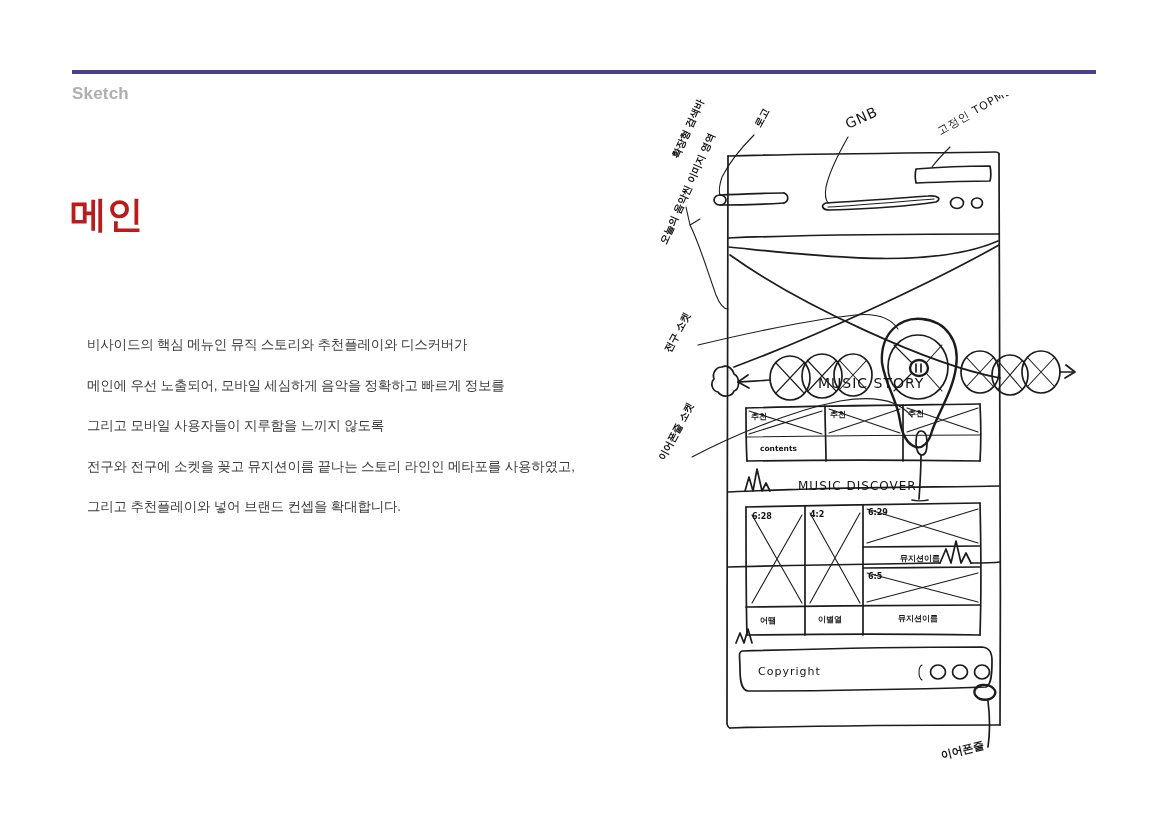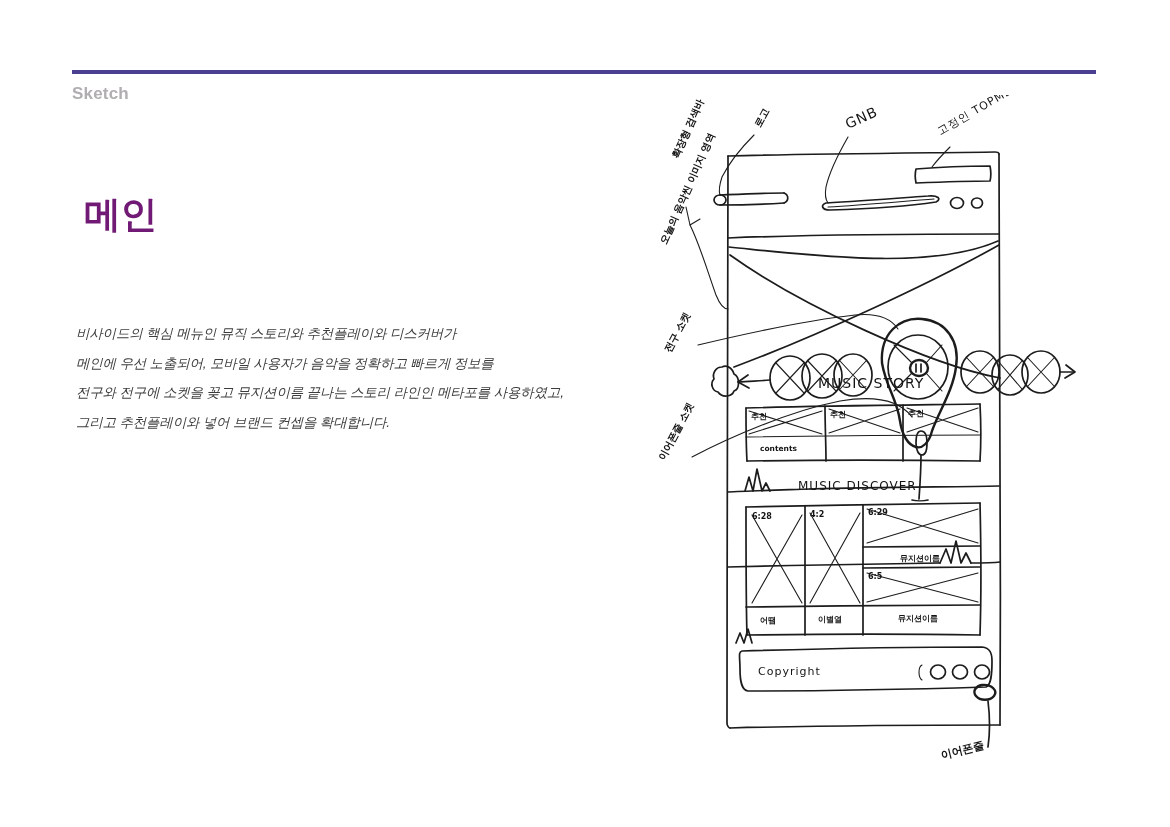--- a/index.html
+++ b/index.html
@@ -28,38 +28,38 @@
     left: 72px; top: 84px;
     font-size: 17px;
     font-weight: bold;
     letter-spacing: 0.2px;
     color: #b0aeb0;
   }
 
   
   .page-title {
     position: absolute;
-    left: 84px; top: 190px;
+    left: 70px; top: 190px;
     font-size: 37px;
     font-weight: bold;
-    color: #701a75;
+    color: #b91c1c;
     letter-spacing: -0.5px;
   }
 
   
   .body-copy {
     position: absolute;
     left: 72px; top: 317px;
     width: 520px;
     font-size: 13.5px;
     color: #3c3c3c;
     line-height: 25.5px;
     letter-spacing: -0.2px;
   }
-  .body-copy p { margin: 4px; white-space: nowrap; font-style: italic; }
+  .body-copy p { margin: 15px; white-space: nowrap; }
 
   
   .sketch-wrap {
     position: absolute;
     left: 650px; top: 95px;
     width: 460px; height: 690px;
   }
   .sketch-wrap svg { display: block; width: 460px; height: 690px; }
 
   .ink { fill: none; stroke: #1c1c1c; stroke-linecap: round; stroke-linejoin: round; }
@@ -84,21 +84,22 @@
 <div class="page">
 
   <div class="top-rule"></div>
 
   <div class="eyebrow">Sketch</div>
 
   <div class="page-title">메인</div>
 
   <div class="body-copy">
     <p>비사이드의 핵심 메뉴인 뮤직 스토리와 추천플레이와 디스커버가</p>
-    <p>메인에 우선 노출되어, 모바일 사용자가 음악을 정확하고 빠르게 정보를</p>
+    <p>메인에 우선 노출되어, 모바일 세심하게 음악을 정확하고 빠르게 정보를</p>
+    <p>그리고 모바일 사용자들이 지루함을 느끼지 않도록</p>
     <p>전구와 전구에 소켓을 꽂고 뮤지션이름 끝나는 스토리 라인인 메타포를 사용하였고,</p>
     <p>그리고 추천플레이와 넣어 브랜드 컨셉을 확대합니다.</p>
   </div>
 
   <div class="sketch-wrap">
     <svg viewBox="0 0 460 690" xmlns="http://www.w3.org/2000/svg">
 
       <g>
         <path class="ink ink-med" d="M78 61 C78 180 77 420 77 628 C77 631 79 633 80 633"></path>
         <path class="ink ink-med" d="M78 61 C150 59 270 58 345 57 C347 57 349 58 349 59"></path>

